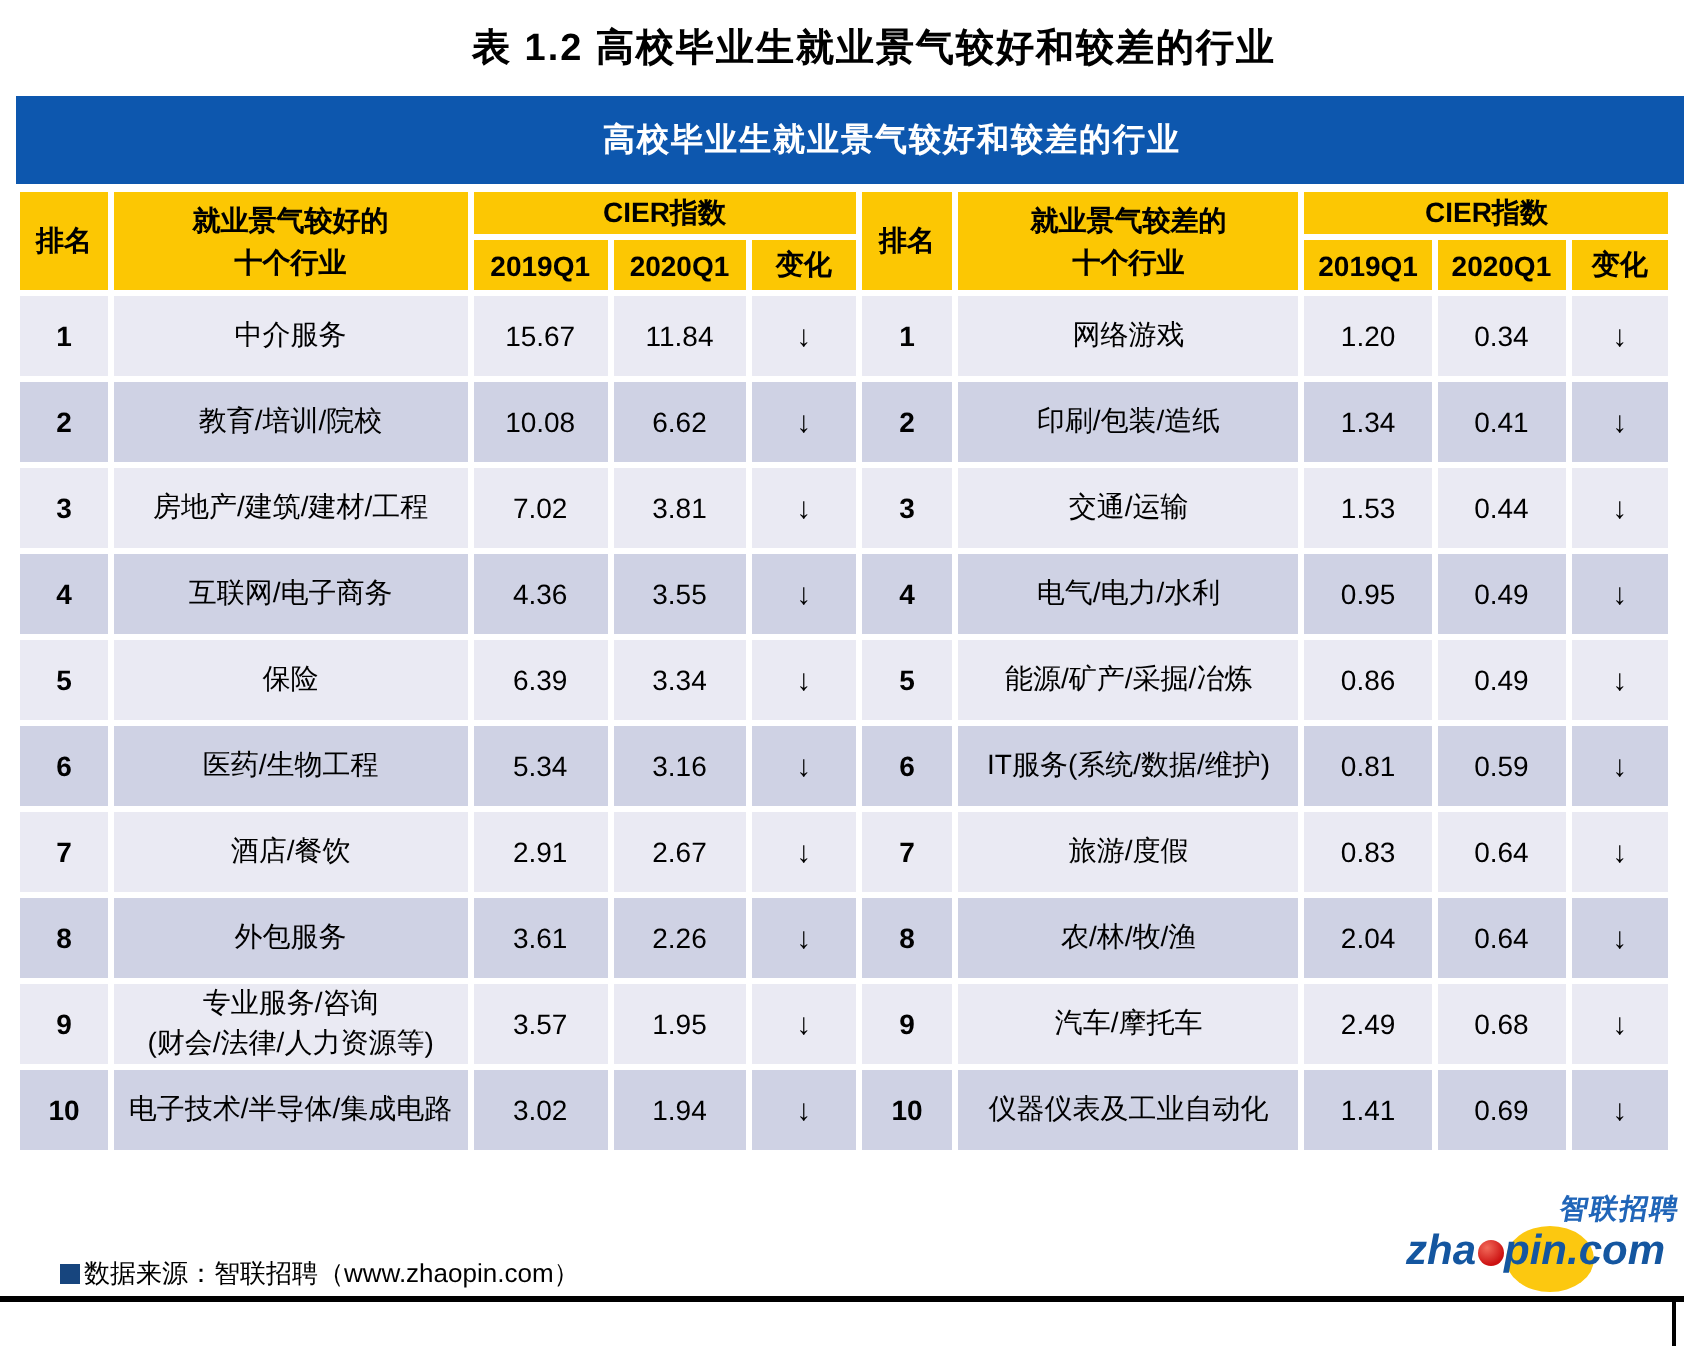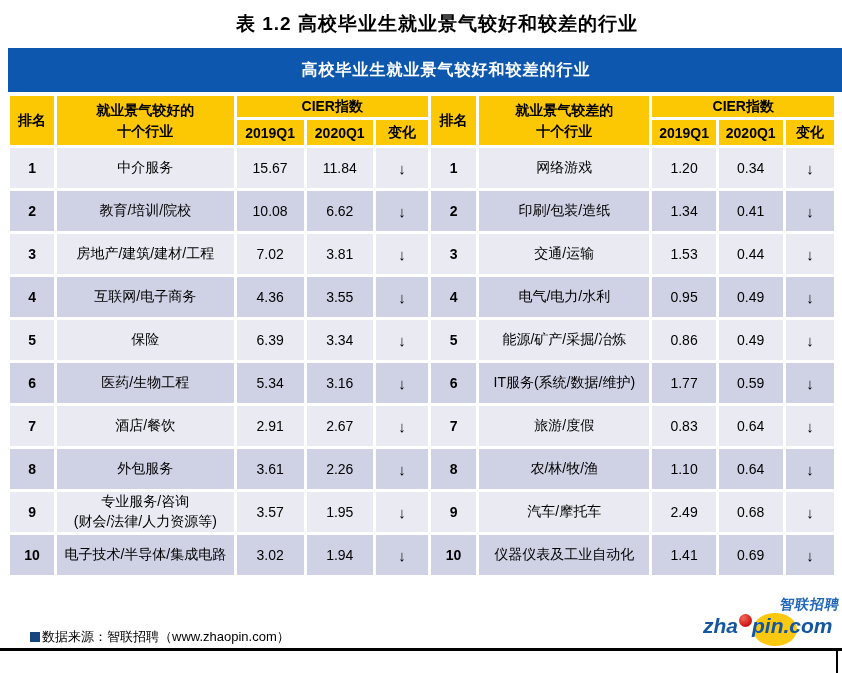--- a/index.html
+++ b/index.html
@@ -58,21 +58,21 @@
     border-radius: 50%; background: var(--logo-yellow, #fcc810);
   }
   .logo-cn {
     position: absolute; right: 0px; top: 0px;
     color: var(--logo-blue, #2065b8); font-size: 14px; font-weight: 700;
     transform: skewX(-10deg); letter-spacing: 1px; white-space: nowrap;
   }
   .logo-domain {
     position: absolute; left: 8px; top: 18px;
     color: var(--logo-dark-blue, #1456a0); font-size: 21px; font-weight: 700; font-style: italic;
-    white-space: nowrap; display: flex; align-items: flex-start;
+    white-space: nowrap; display: flex; align-items: center;
   }
   .logo-dot {
     display: inline-block; width: 13px; height: 13px; border-radius: 50%;
     background: radial-gradient(circle at 35% 30%, #f26a5a, #cc1111 70%);
     margin: 0 0px 0 1px;
   }
 </style>
 </head>
 <body>
 
@@ -177,21 +177,21 @@
           <td class="arrow">↓</td>
         </tr>
         <tr>
           <td class="rank">6</td>
           <td class="industry">医药/生物工程</td>
           <td class="num">5.34</td>
           <td class="num">3.16</td>
           <td class="arrow">↓</td>
           <td class="rank">6</td>
           <td class="industry">IT服务(系统/数据/维护)</td>
-          <td class="num">1.77</td>
+          <td class="num">0.81</td>
           <td class="num">0.59</td>
           <td class="arrow">↓</td>
         </tr>
         <tr>
           <td class="rank">7</td>
           <td class="industry">酒店/餐饮</td>
           <td class="num">2.91</td>
           <td class="num">2.67</td>
           <td class="arrow">↓</td>
           <td class="rank">7</td>
@@ -201,21 +201,21 @@
           <td class="arrow">↓</td>
         </tr>
         <tr>
           <td class="rank">8</td>
           <td class="industry">外包服务</td>
           <td class="num">3.61</td>
           <td class="num">2.26</td>
           <td class="arrow">↓</td>
           <td class="rank">8</td>
           <td class="industry">农/林/牧/渔</td>
-          <td class="num">1.10</td>
+          <td class="num">2.04</td>
           <td class="num">0.64</td>
           <td class="arrow">↓</td>
         </tr>
         <tr>
           <td class="rank">9</td>
           <td class="industry">专业服务/咨询
 (财会/法律/人力资源等)</td>
           <td class="num">3.57</td>
           <td class="num">1.95</td>
           <td class="arrow">↓</td>

